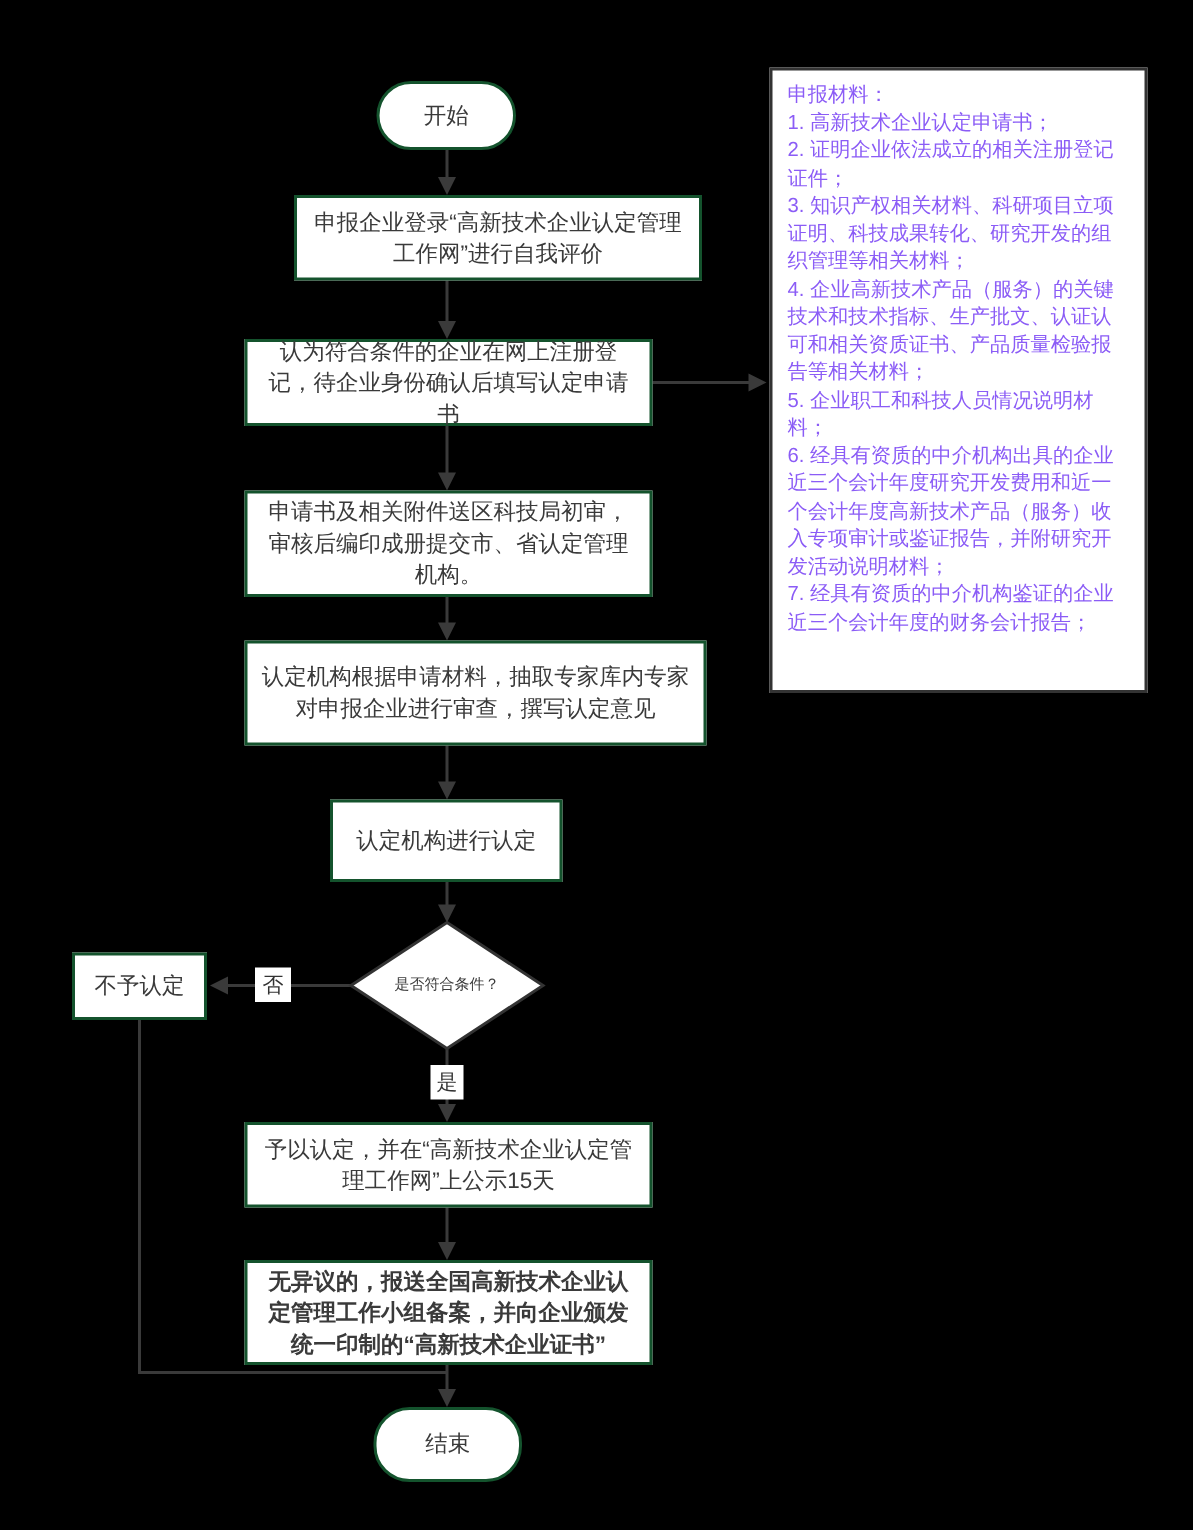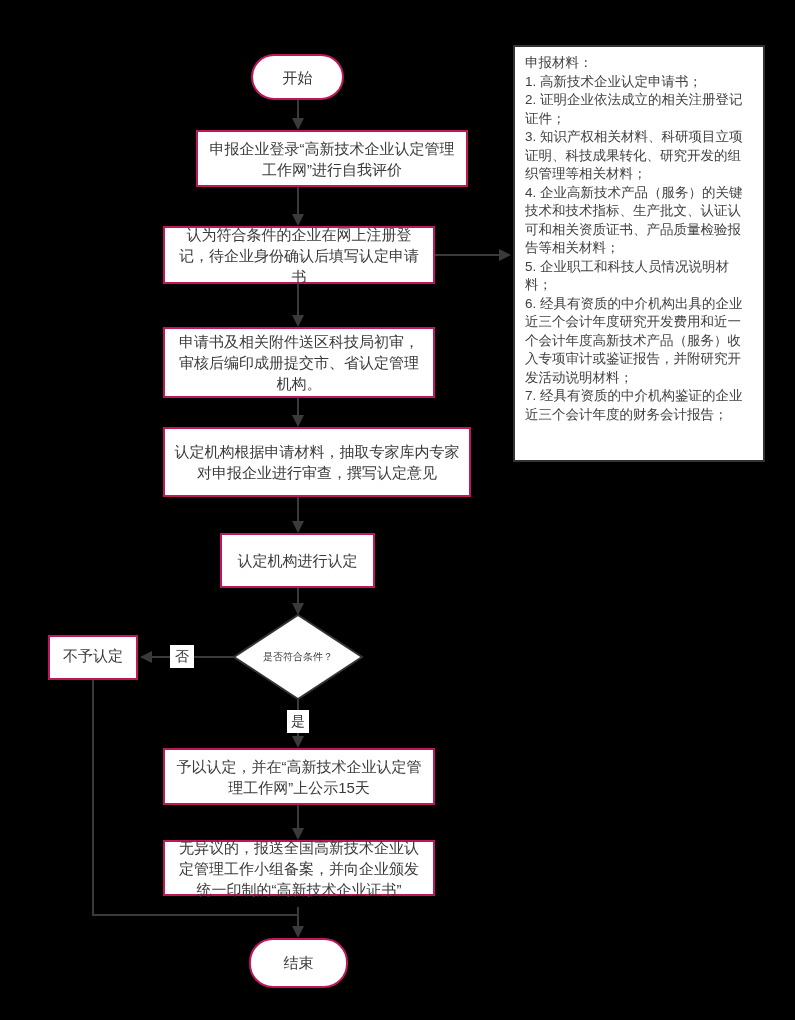--- a/index.html
+++ b/index.html
@@ -8,54 +8,54 @@
     font-family:"Liberation Sans", sans-serif; overflow:hidden;
   }
   svg.connectors { position:absolute; left:0; top:0; }
   svg.connectors line, svg.connectors polyline {
     stroke:#3a3a3a; stroke-width:2; fill:none;
   }
   svg.connectors polygon.arrow { fill:#3a3a3a; stroke:none; }
   svg.connectors polygon.diamond { fill:#ffffff; stroke:#333333; stroke-width:2; }
 
   .node {
-    position:absolute; background:#ffffff; border:2px solid #be185d;
+    position:absolute; background:#ffffff; border:2px solid #14532d;
     color:#3a3a3a; box-sizing:border-box;
     display:flex; align-items:center; justify-content:center;
     text-align:center; font-size:15px; line-height:21px; padding:2px 8px;
   }
   .terminal { border-radius:24px; }
 
   .n-start  { left:251px; top:54px;  width:93px;  height:46px; }
   .n-step1  { left:163px; top:130px; width:272px; height:57px;margin-left:33px; }
   .n-step2  { left:163px; top:226px; width:272px; height:58px; }
   .n-step3  { left:163px; top:327px; width:272px; height:71px; }
   .n-step4  { left:163px; top:427px; width:308px; height:70px; }
   .n-step5  { left:220px; top:533px; width:155px; height:55px; }
-  .n-reject { left:48px;  top:635px; width:90px;  height:45px;font-family:Liberation Mono, monospace; }
+  .n-reject { left:48px;  top:635px; width:90px;  height:45px; }
   .n-step6  { left:163px; top:748px; width:272px; height:57px; }
-  .n-step7  { left:163px; top:840px; width:272px; height:56px; }
+  .n-step7  { left:163px; top:840px; width:272px; height:70px;font-weight:bold; }
   .n-end    { left:249px; top:938px; width:99px;  height:50px;font-family:Liberation Serif, serif; }
 
   .decision-label {
     position:absolute; left:232px; top:647px; width:132px;
     text-align:center; font-size:10px; line-height:20px; color:#3a3a3a;
   }
   .chip {
     position:absolute; background:#ffffff; color:#333333;
     font-size:14px; text-align:center;
   }
   .chip-no  { left:170px; top:645px; width:24px; height:23px; line-height:23px; }
   .chip-yes { left:287px; top:710px; width:22px; height:23px; line-height:23px; }
 
   .materials {
     position:absolute; left:513px; top:45px; width:252px; height:417px;
     background:#ffffff; border:2px solid #333333; box-sizing:border-box;
     padding:7px 10px 6px 10px; font-size:13.5px; line-height:18.5px;
-    color:#404040; text-align:left;
+    color:#8b5cf6; text-align:left;
   }
 </style>
 </head>
 <body>
 
 <div class="canvas">
 
   <svg class="connectors" width="795" height="1020" viewBox="0 0 795 1020">
 
     <g>

